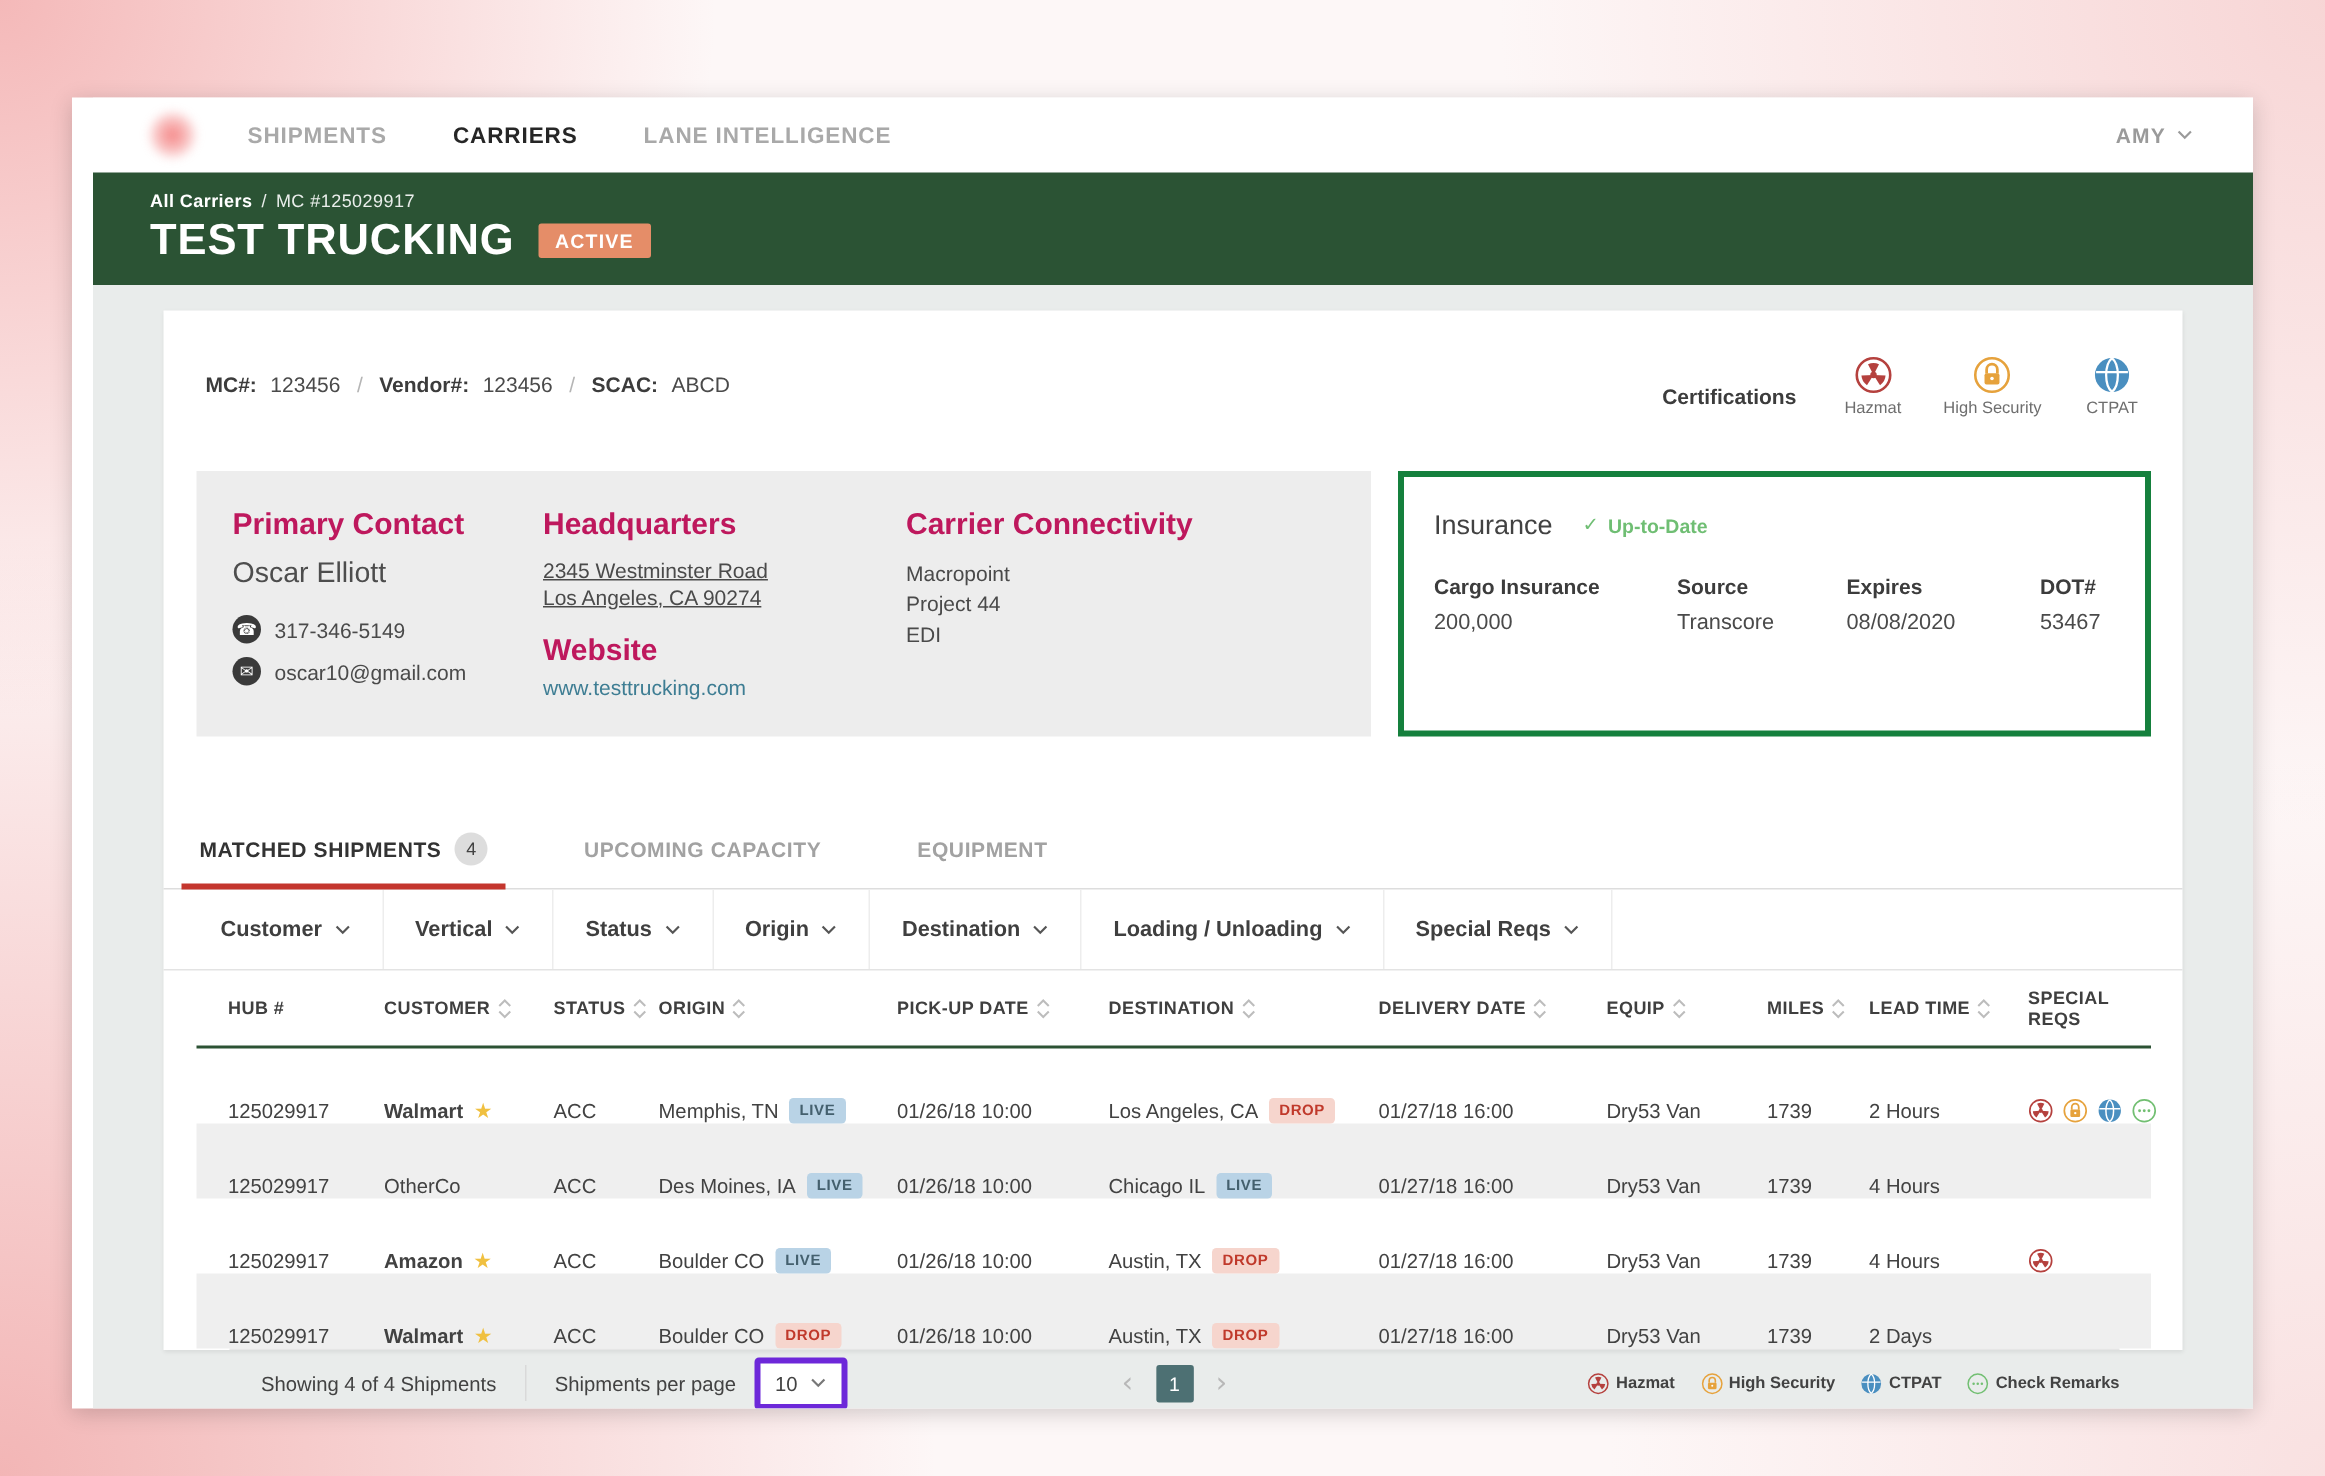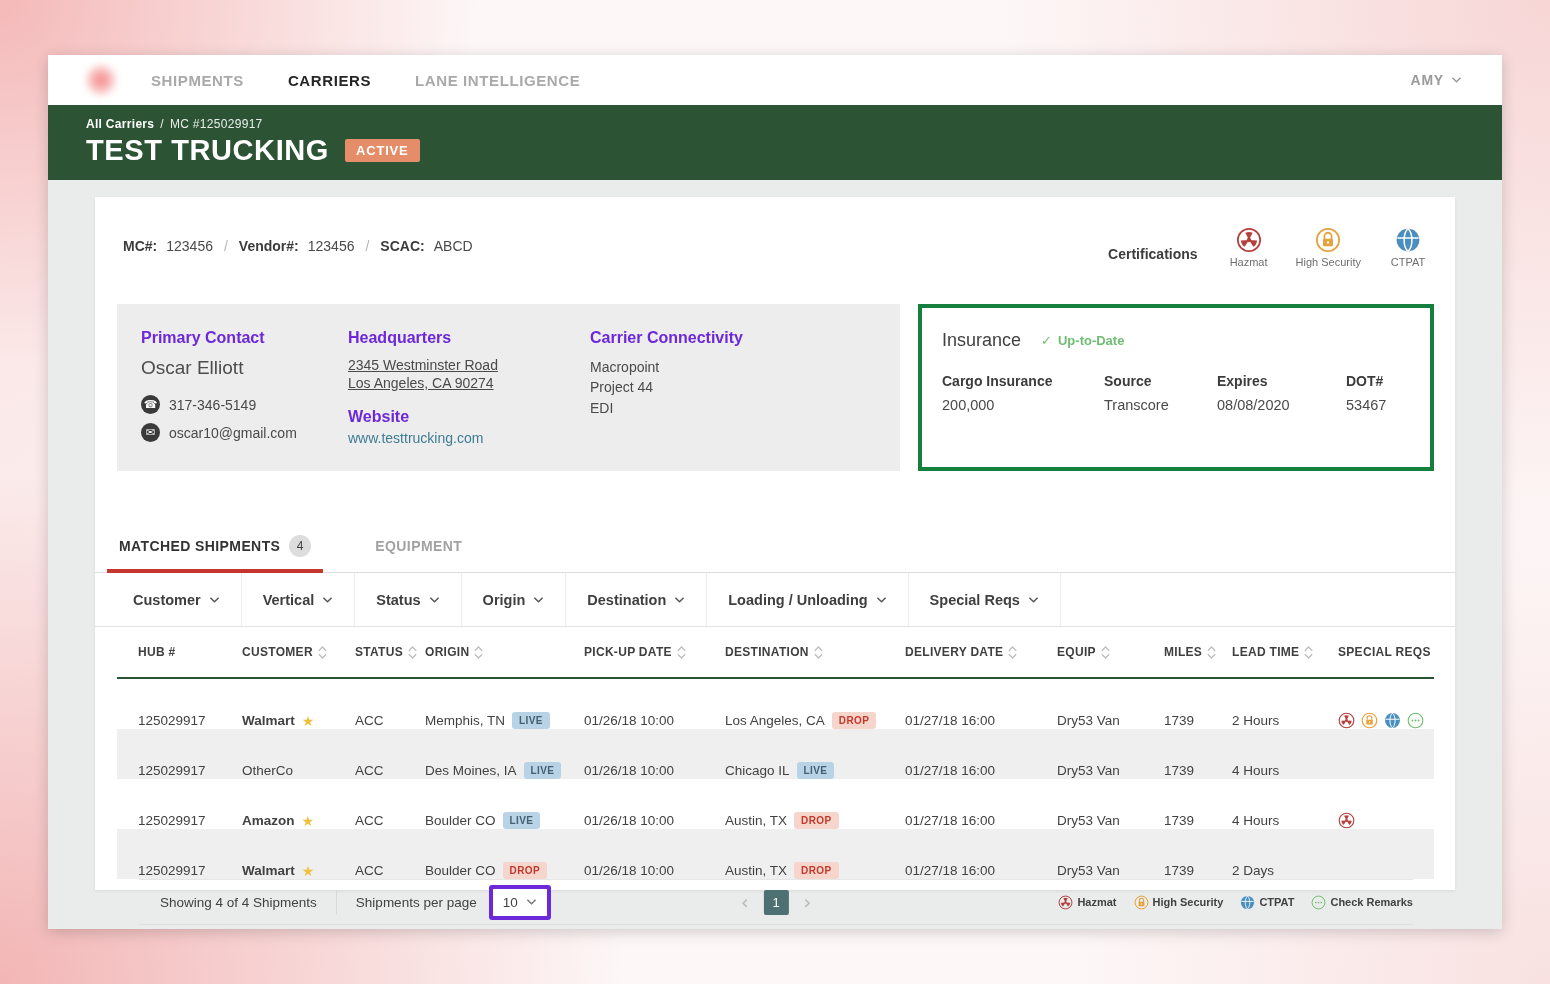--- a/index.html
+++ b/index.html
@@ -9,23 +9,23 @@
     color:#424242;
     background:
       radial-gradient(circle at 0% 0%, rgba(243,174,174,.85), rgba(243,174,174,0) 26%),
       radial-gradient(circle at 0% 100%, rgba(242,178,178,.95), rgba(242,178,178,0) 34%),
       radial-gradient(circle at 100% 0%, rgba(246,205,205,.8), rgba(246,205,205,0) 30%),
       radial-gradient(circle at 100% 100%, rgba(246,210,210,.6), rgba(246,210,210,0) 26%),
       #fdf7f7;
     position:relative;
   }
   .window {
-    position:absolute; left:48px; top:55px; width:1454px; height:874px;
+    position:absolute; left:48px; top:65px; width:1454px; height:874px;
     background:#fff; box-shadow:0 3px 14px rgba(0,0,0,.18);
-    display:flex; flex-direction:column; overflow:hidden;
+    display:flex; flex-direction:column; overflow:hidden;padding-left:14px;
   }
   
   .topnav { height:50px; flex:0 0 50px; display:flex; align-items:center; padding:0 40px 0 36px; background:#fff; }
   .logo-blur { width:34px; height:34px; border-radius:50%;
     background:radial-gradient(circle, rgba(242,105,105,.8) 0%, rgba(242,125,125,.45) 45%, rgba(242,140,140,0) 72%);
     filter:blur(3px); }
   .nav-tabs { display:flex; gap:44px; margin-left:33px; }
   .nav-tab { font-size:15px; font-weight:700; letter-spacing:.6px; color:#a9a9a9; cursor:pointer; font-stretch:condensed; }
   .nav-tab.active { color:#262626; }
   .nav-user { margin-left:auto; display:flex; align-items:center; gap:7px; color:#9a9a9a; font-size:14px; font-weight:700; letter-spacing:.8px; cursor:pointer; font-stretch:condensed; }
@@ -45,21 +45,21 @@
   .mc-line .lbl { font-weight:700; color:#3c3c3c; }
   .mc-line .val { color:#4a4a4a;text-align:center; }
   .mc-line .sep { color:#b5b5b5; padding:0 2px; }
   .certs { display:flex; align-items:center; gap:28px; }
   .certs-label { font-size:14px; font-weight:700; color:#3c3c3c; padding-top:12px; }
   .cert-item { display:flex; flex-direction:column; align-items:center; gap:3px; min-width:46px; }
   .cert-item .cert-cap { font-size:11px; color:#6e6e6e; white-space:nowrap; }
   
   .info-row { display:flex; gap:18px; margin:36px 21px 0 22px; }
   .contact-box { width:783px; background:#ededed; padding:25px 24px; display:grid; grid-template-columns:207px 242px 1fr; }
-  .box-h { font-size:16px; font-weight:700; color:#6d28d9; margin-bottom:10px; }
+  .box-h { font-size:20px; font-weight:700; color:#be185d; margin-bottom:10px; }
   .contact-name { font-size:19px; color:#4d4d4d; margin-bottom:16px; }
   .contact-line { display:flex; align-items:center; gap:9px; font-size:14px; color:#4a4a4a; margin-top:9px; }
   .circle-ic { width:19px; height:19px; border-radius:50%; background:#3a3a3a; color:#fff; display:inline-flex; align-items:center; justify-content:center; font-size:11px; font-family:"DejaVu Sans",sans-serif; flex:0 0 19px; }
   .addr { font-size:14px; color:#4a4a4a; line-height:1.25;text-decoration:underline; }
   .web-h { margin-top:16px; margin-bottom:4px; }
   .weblink { font-size:14px; color:#3e7d93; cursor:pointer; }
   .conn-item { font-size:14px; color:#4a4a4a; line-height:1.45; }
   .insurance-box { flex:1; border:4px solid #15803d; padding:22px 20px; }
   .ins-head { display:flex; align-items:center; gap:20px; }
   .ins-title { font-size:18px; color:#424242; }
@@ -251,20 +251,23 @@
             </div>
         </div>
       </div>
 
       <div class="tabs-row" id="ship-tabs">
           <div class="stab active">
             <span>MATCHED SHIPMENTS</span>
             <span class="stab-count">4</span>
           </div>
           <div class="stab">
+            <span>UPCOMING CAPACITY</span>
+          </div>
+          <div class="stab">
             <span>EQUIPMENT</span>
           </div>
         </div>
 
       <div class="filters-row" id="filters">
           <div class="filter">
             <span>Customer</span>
             <span class="chev">
               <svg width="11" height="8" viewBox="0 0 12 8">
                 <path d="M1.5 1.5L6 6l4.5-4.5" fill="none" stroke="#555" stroke-width="1.6"></path>

